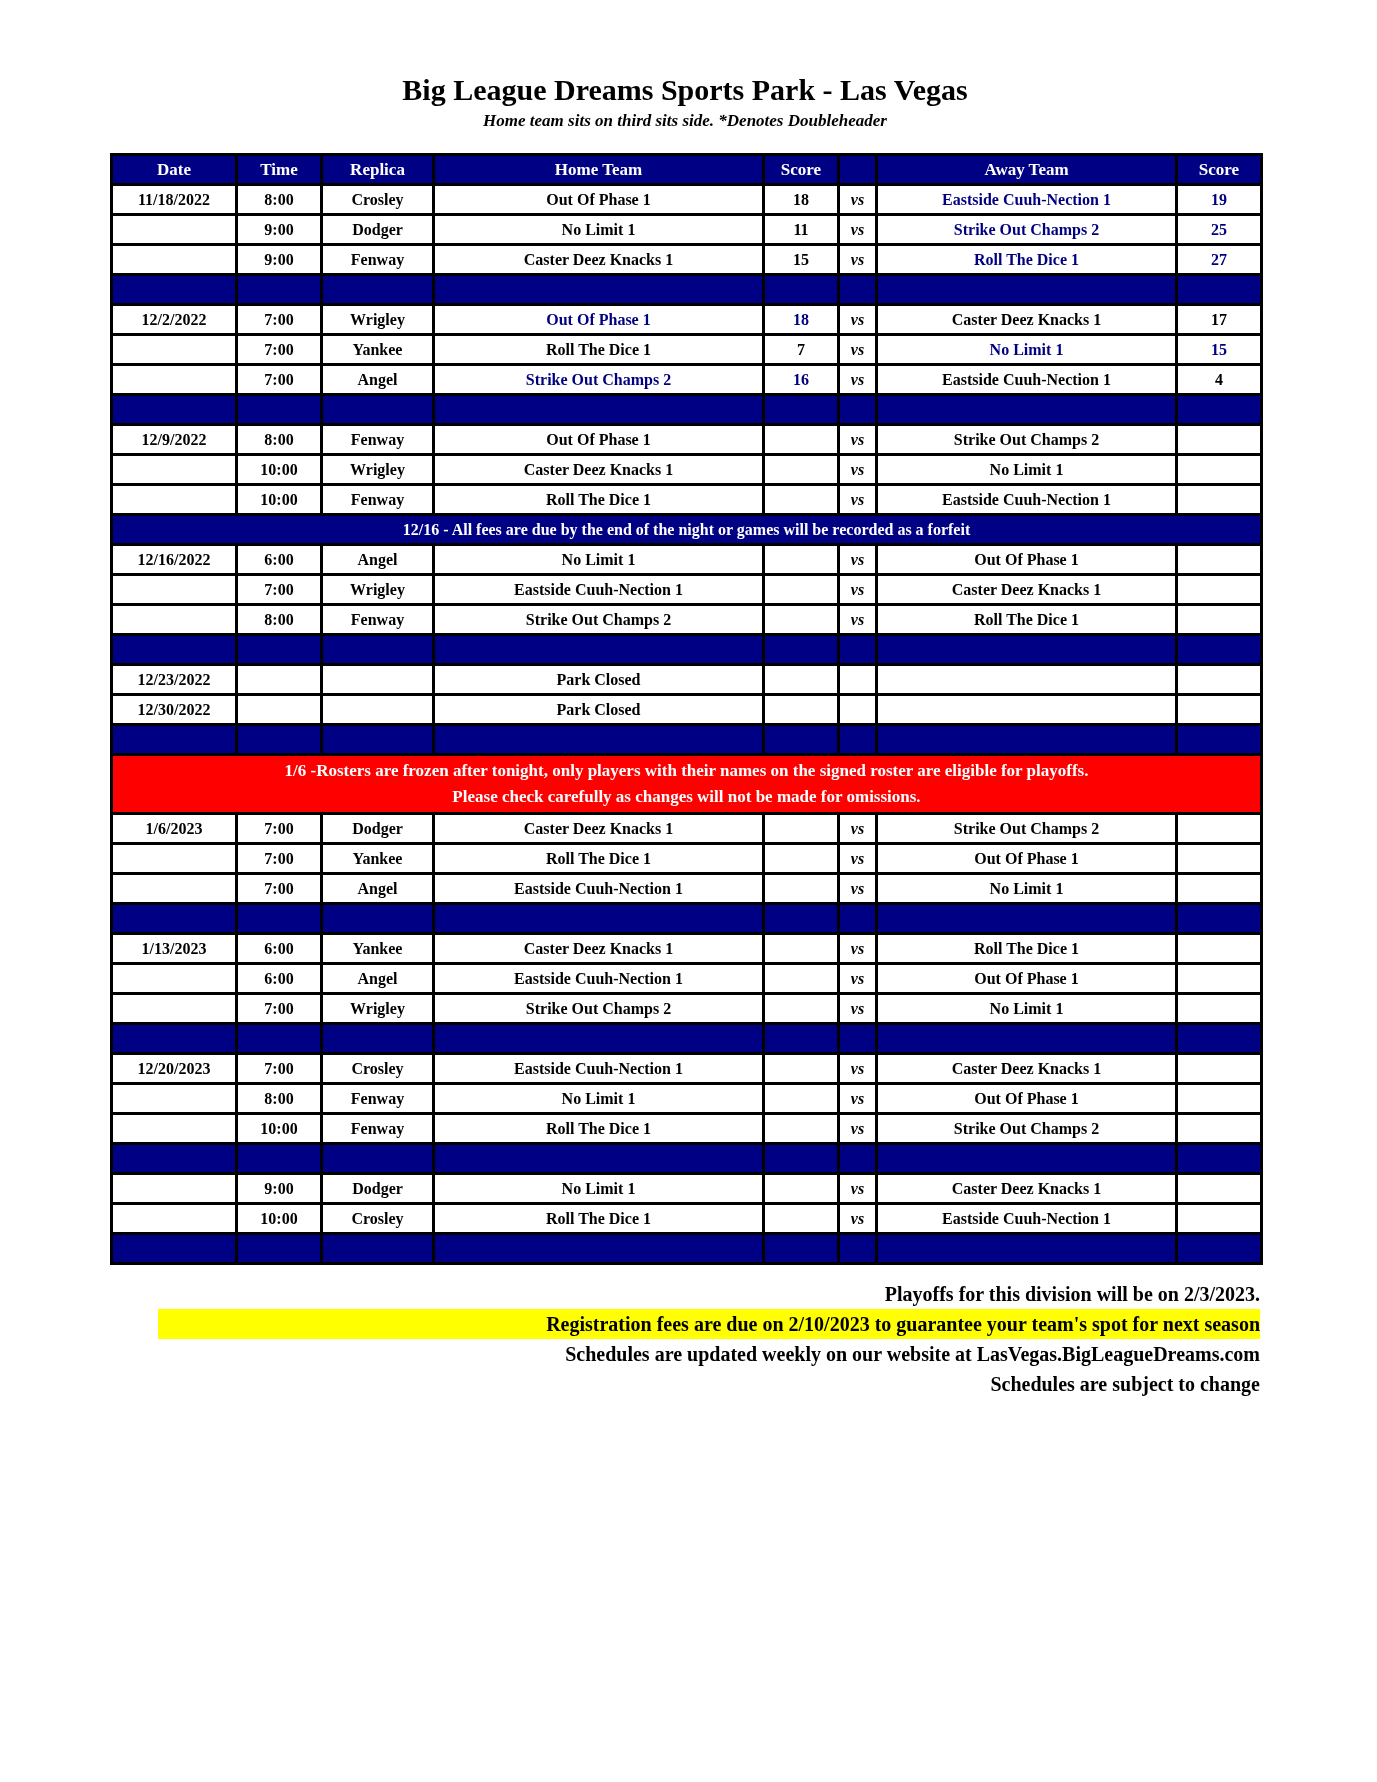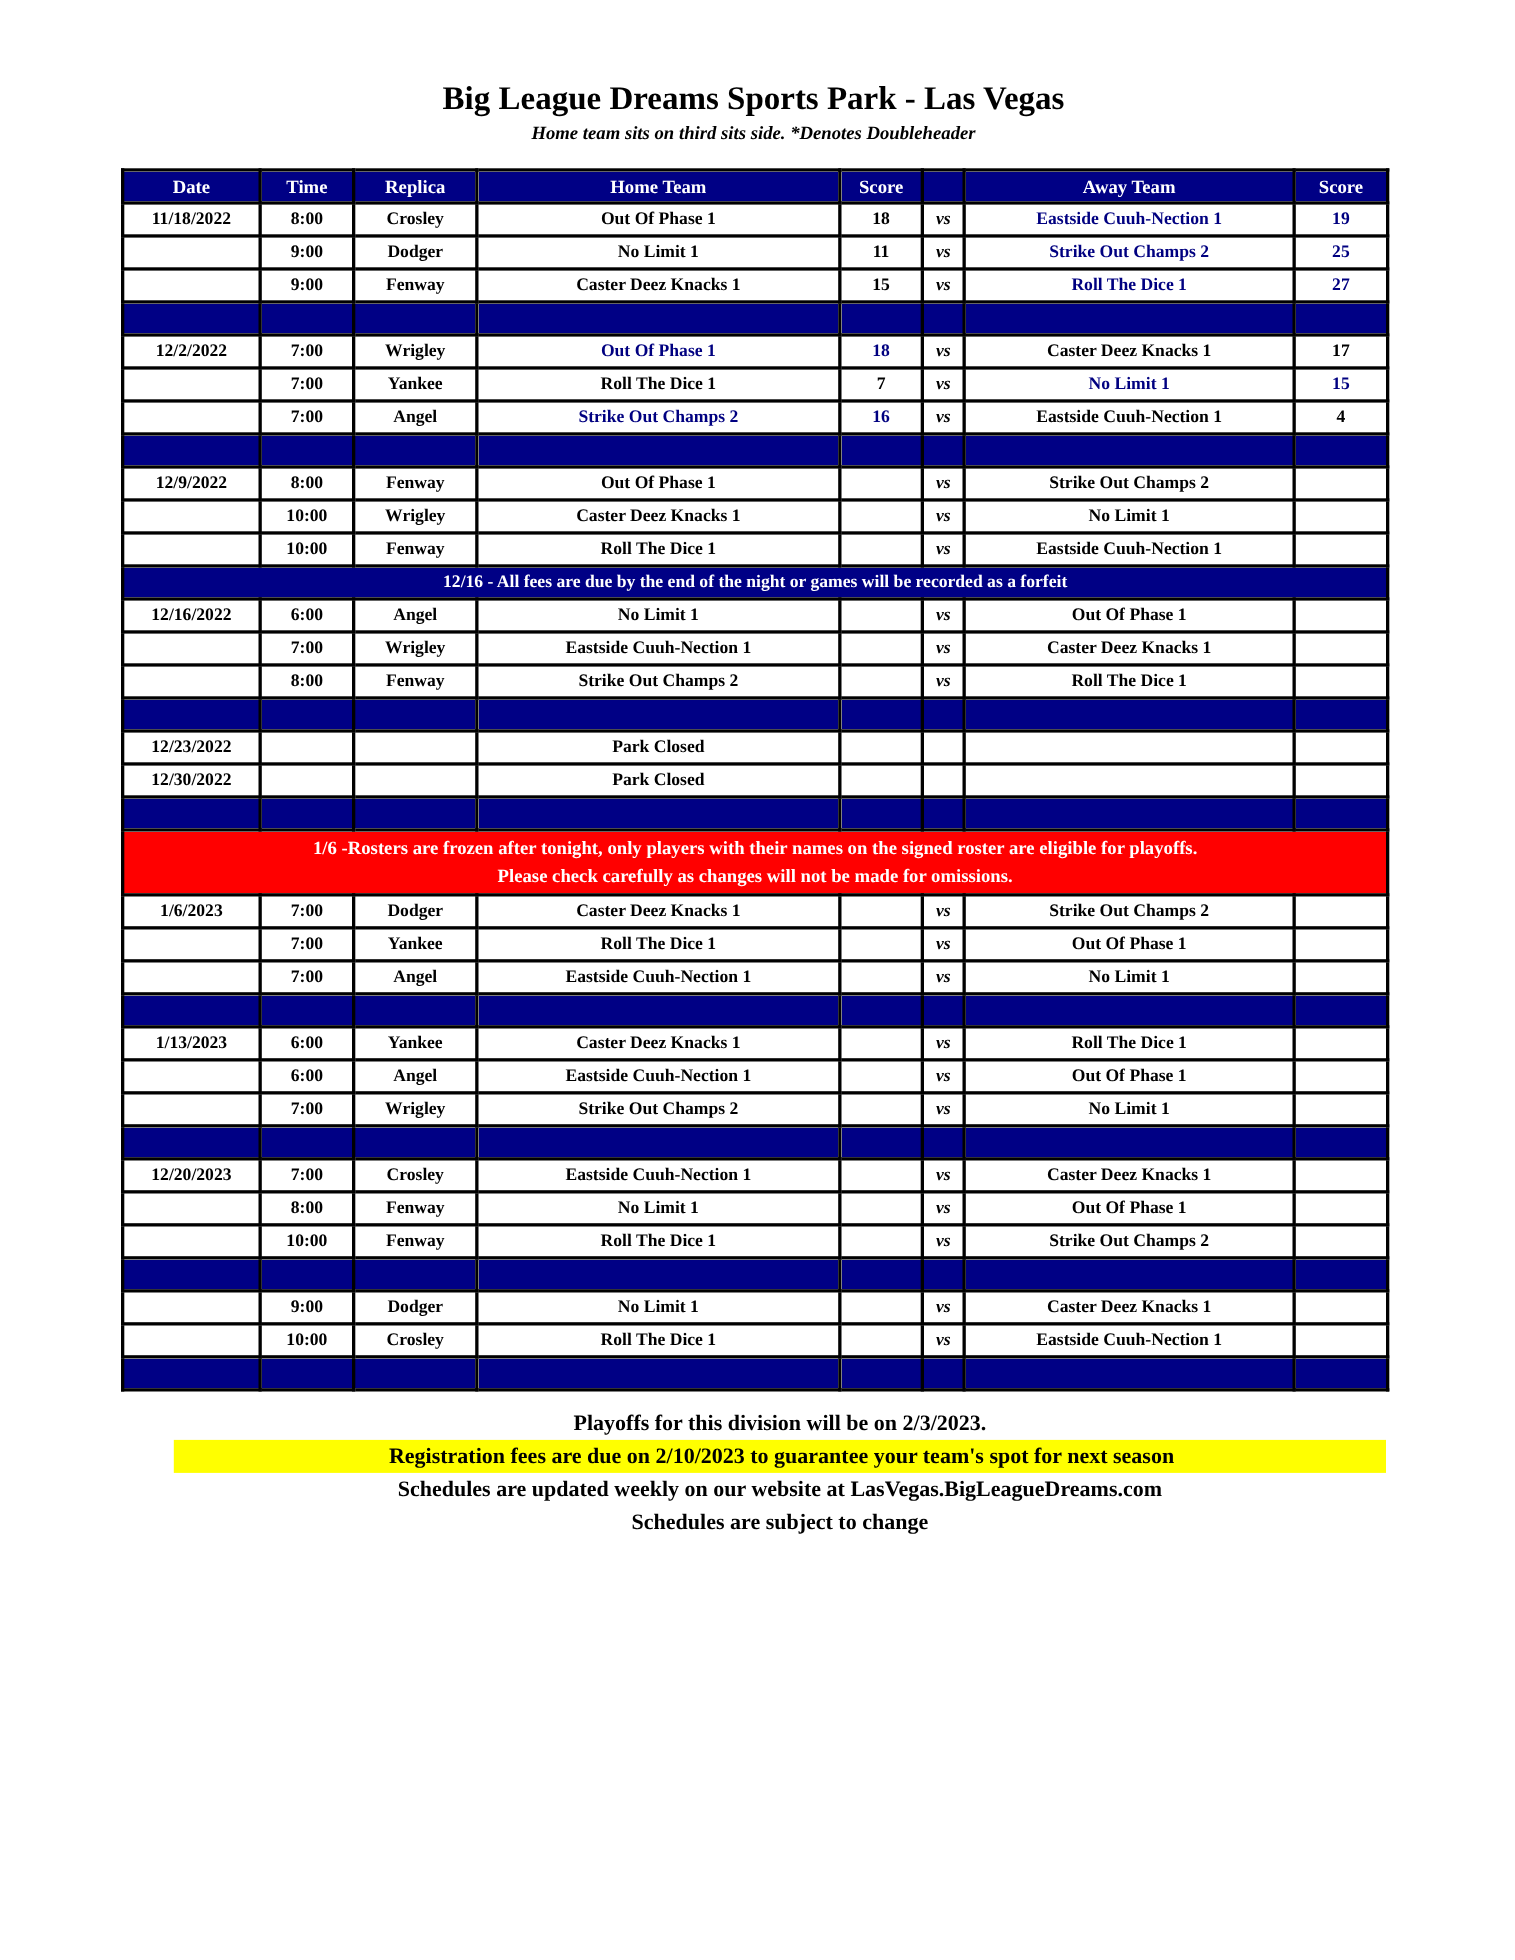--- a/index.html
+++ b/index.html
@@ -34,21 +34,21 @@
   }
   table.schedule td{font-size:16px;background:#ffffff;}
   tr.separator-row td{background:var(--navy);}
   td.win{background:var(--highlight);color:var(--winner-text);}
   td.vs-cell{font-style:italic;font-size:15px;}
   tr.notice-navy td{background:var(--navy);color:#ffffff;font-size:16px;}
   tr.notice-red td{background:var(--alert);color:#ffffff;font-size:17px;height:56px;white-space:normal;text-align:center;}
   tr.notice-red .notice-line{line-height:26px;}
 
   .footer-block{width:1150px;margin-left:110px;margin-top:14px;font-size:20px;}
-  .footer-line{line-height:30px;text-align:center;margin-left:48px;}
+  .footer-line{line-height:30px;text-align:right;margin-left:48px;}
   .footer-line.reg-highlight{background:var(--highlight);padding-left:3px;}
 </style>
 </head>
 <body>
 
 <div class="header-block">
   <div class="title">Big League Dreams Sports Park - Las Vegas</div>
   <div class="note">Home team sits on third sits side.  *Denotes Doubleheader</div>
 </div>
 

